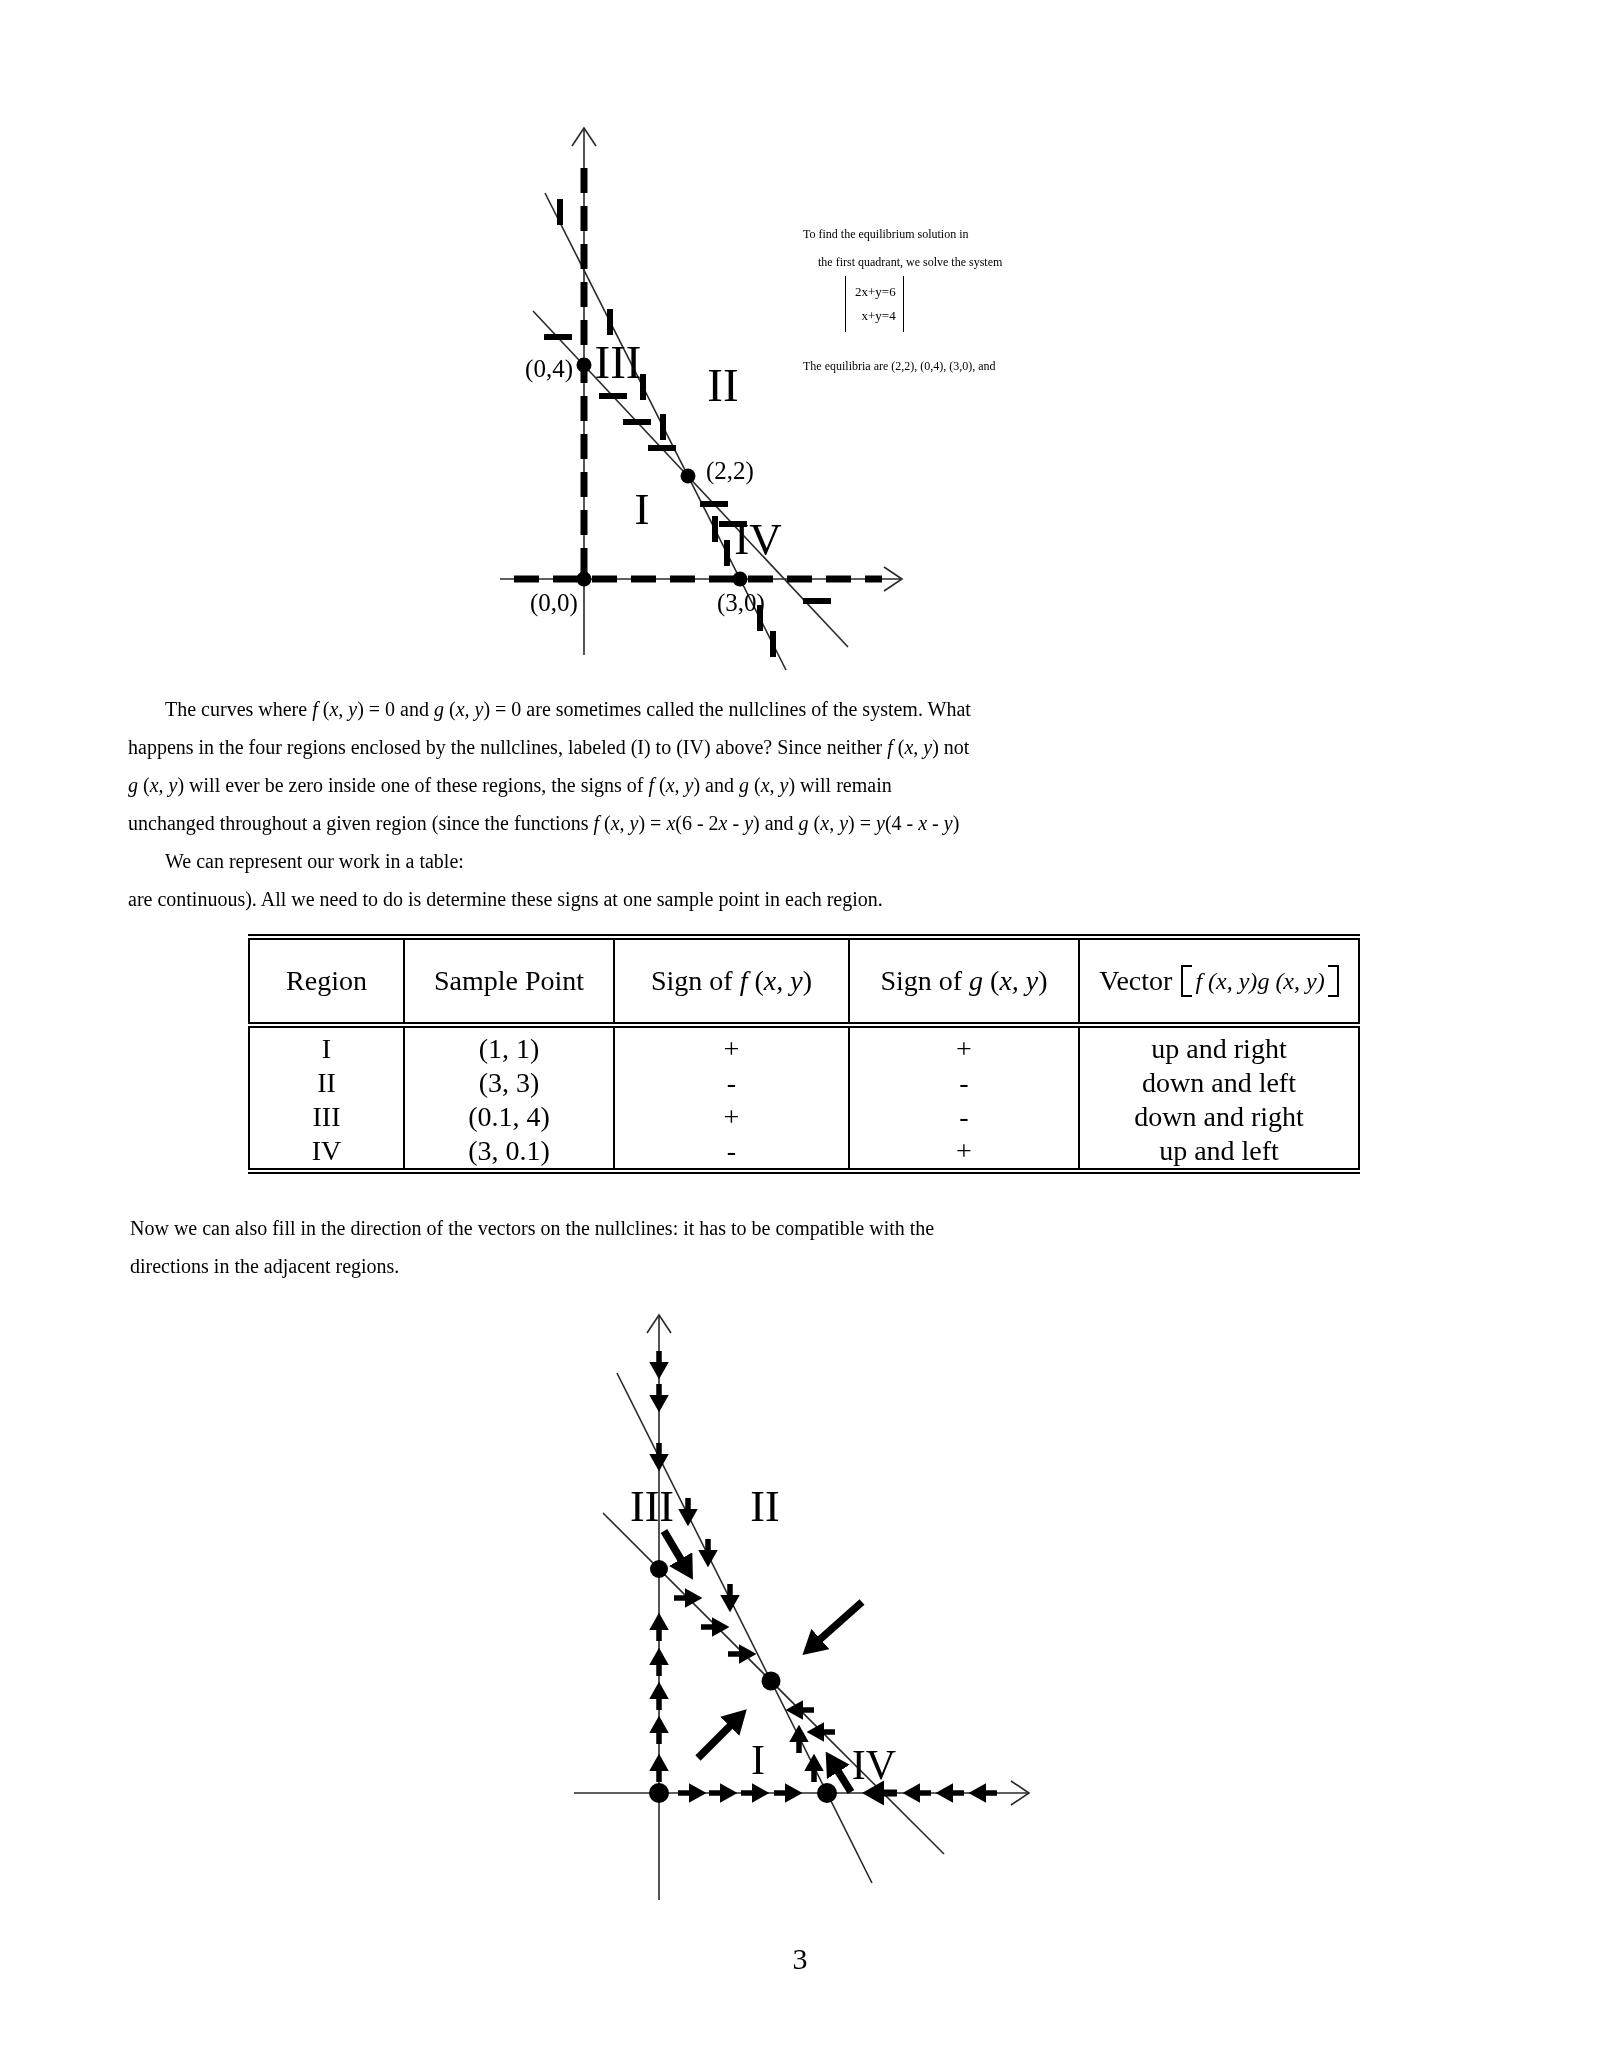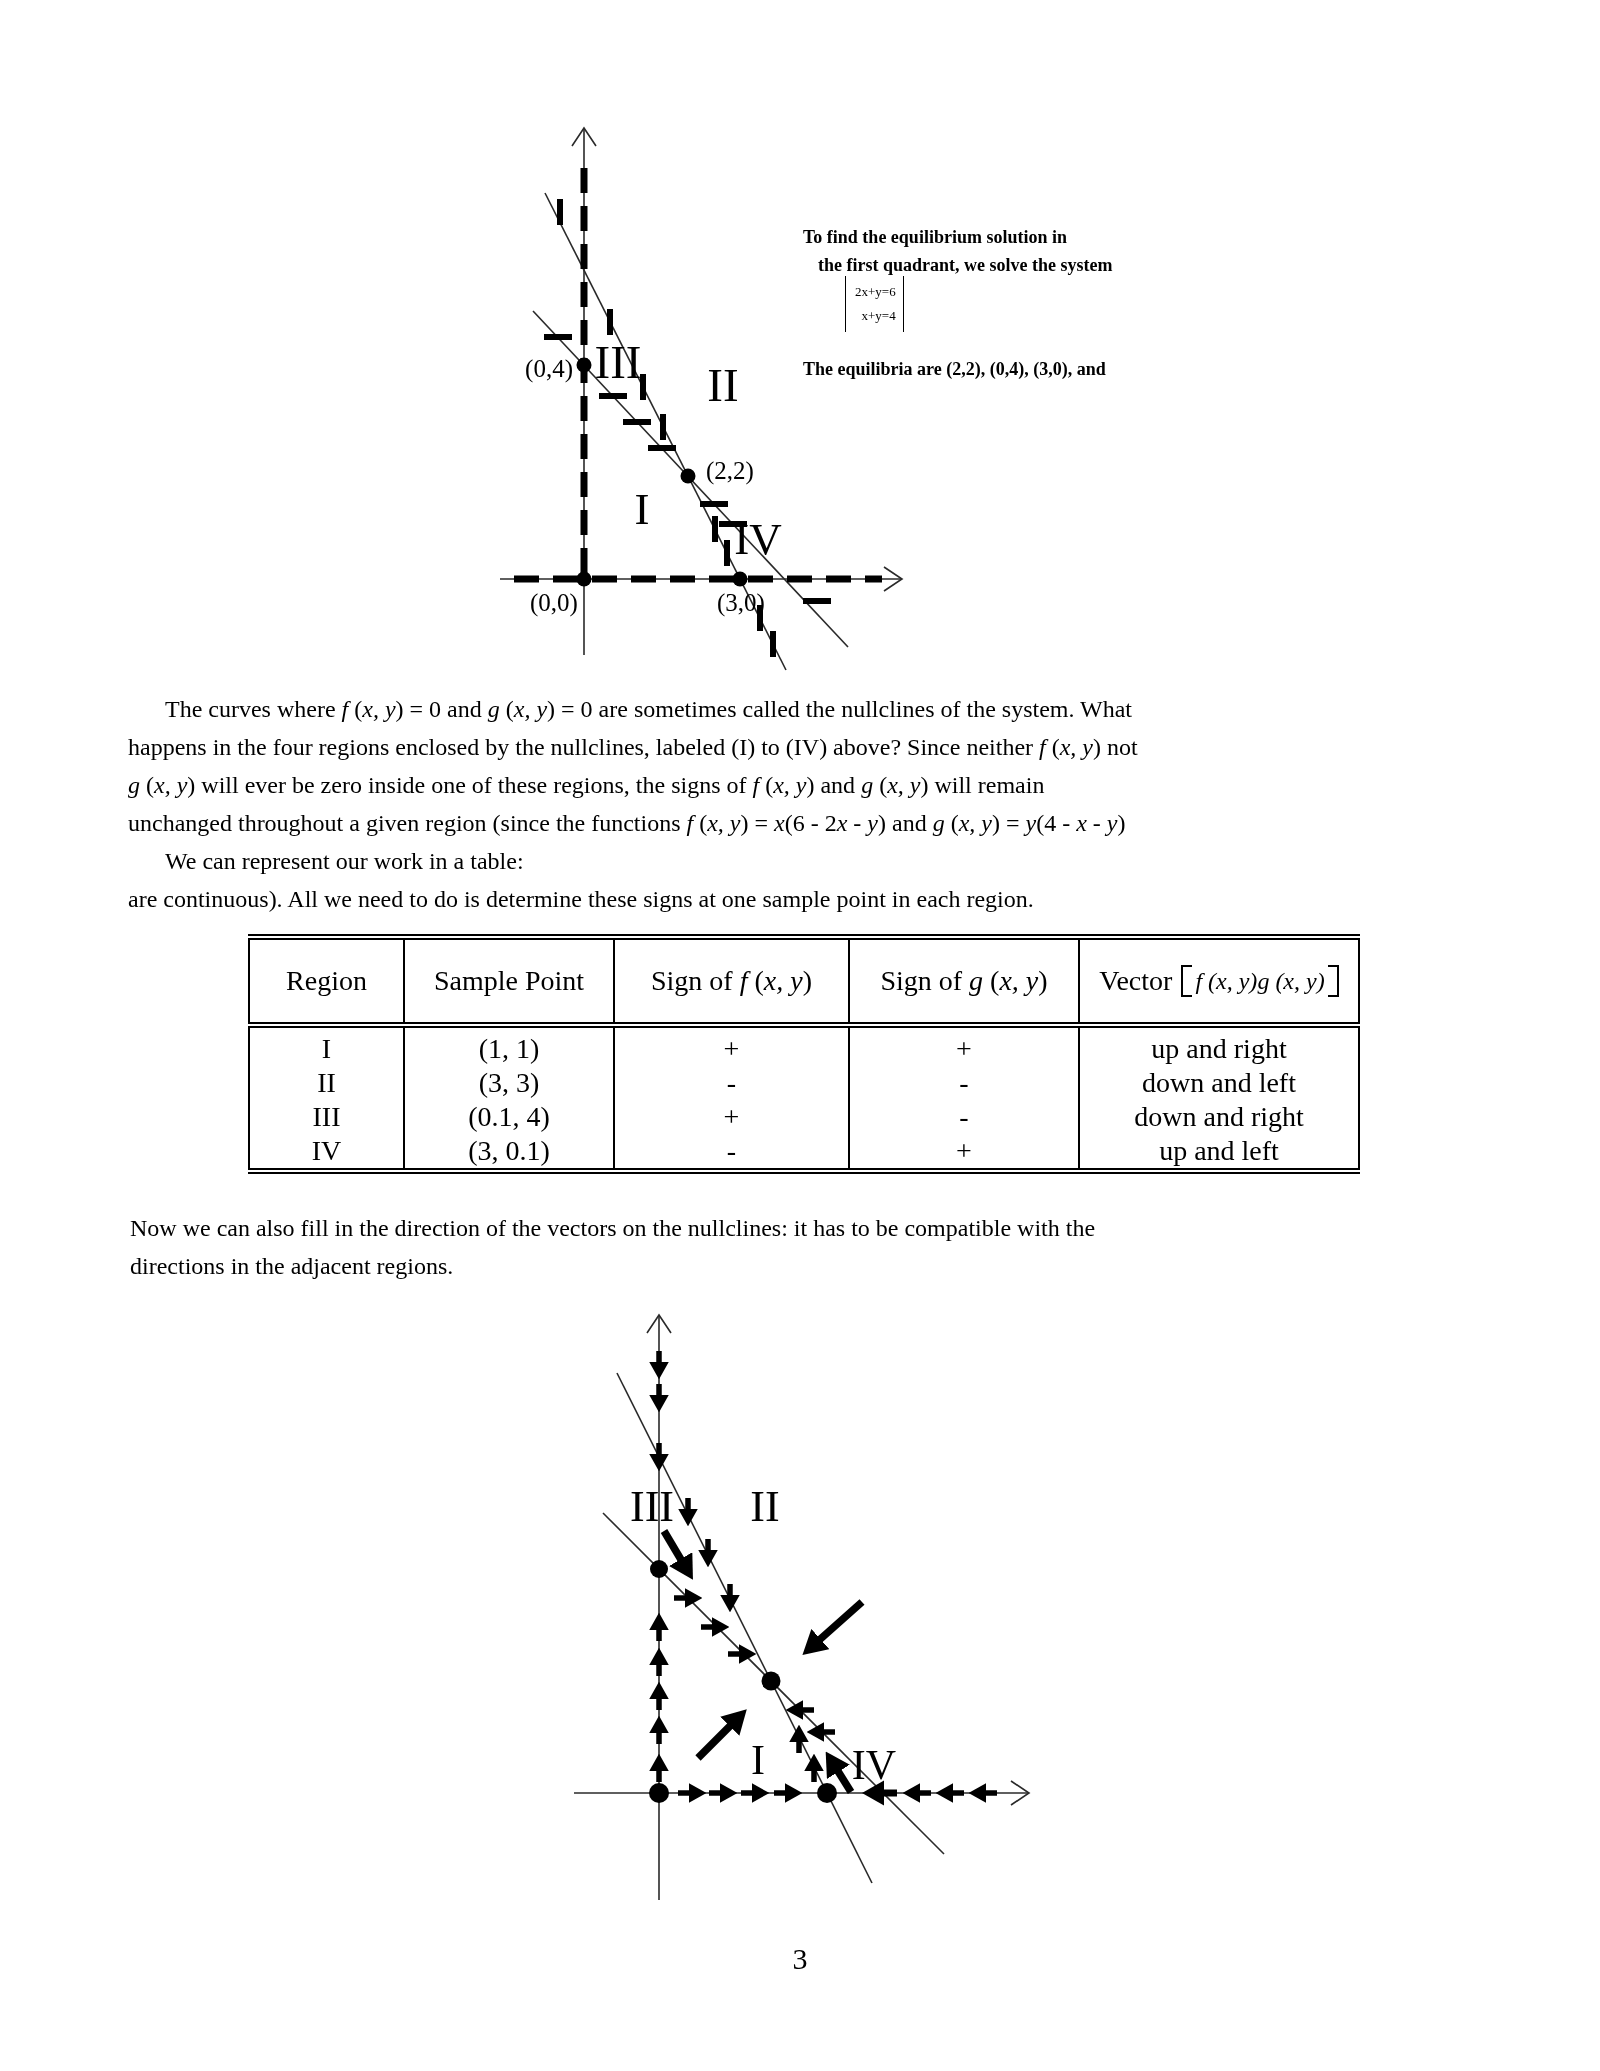--- a/index.html
+++ b/index.html
@@ -3,26 +3,26 @@
 <meta charset="utf-8">
 <style>
   html,body { margin:0; padding:0; }
   body {
     width:1600px; height:2071px; position:relative; background:#ffffff;
     font-family:"Liberation Serif","DejaVu Serif",serif; color:#000;
     overflow:hidden;
   }
   .abs { position:absolute; }
   
-  .para { position:absolute; font-size:24px; line-height:38px; white-space:nowrap; }
+  .para { position:absolute; font-size:20px; line-height:38px; white-space:nowrap; }
   .para .ln { height:38px; }
   .para .ln.indent { padding-left:37px; }
   .para i { font-style:italic; }
   
-  .note-line { position:absolute; font-size:18px; white-space:nowrap;font-weight:bold; }
+  .note-line { position:absolute; font-size:12px; white-space:nowrap; }
   .eq-block {
     position:absolute; border-left:1.6px solid #000; border-right:1.6px solid #000;
     padding:4px 7px 4px 9px; font-size:13px; line-height:24px; text-align:right; white-space:nowrap;
   }
   
   table.tbl {
     position:absolute; left:248px; top:934px; border-collapse:collapse; table-layout:fixed;
     border-left:2px solid #000; border-right:2px solid #000;
     border-top:6px double #000; border-bottom:6px double #000;
     font-size:28px;

